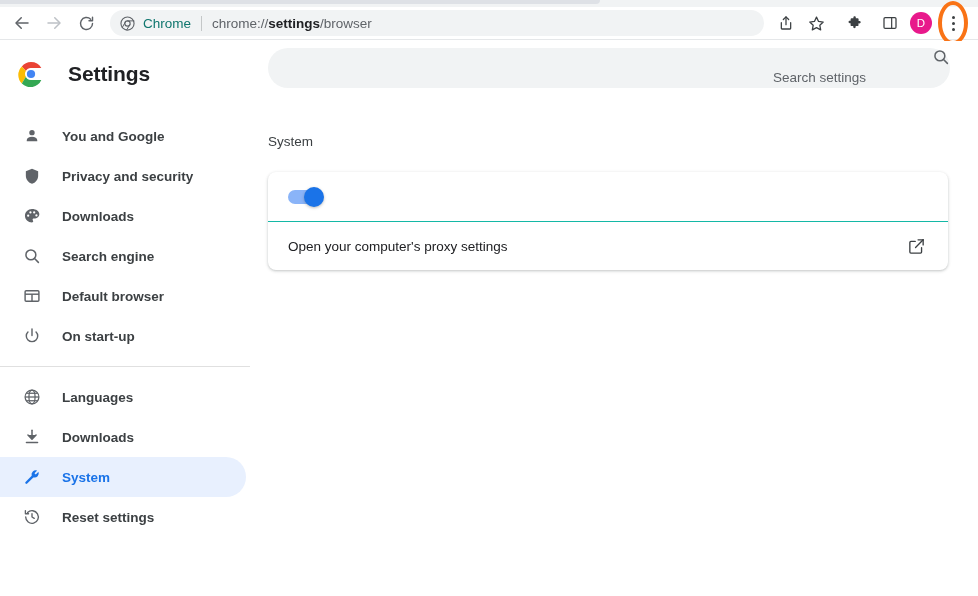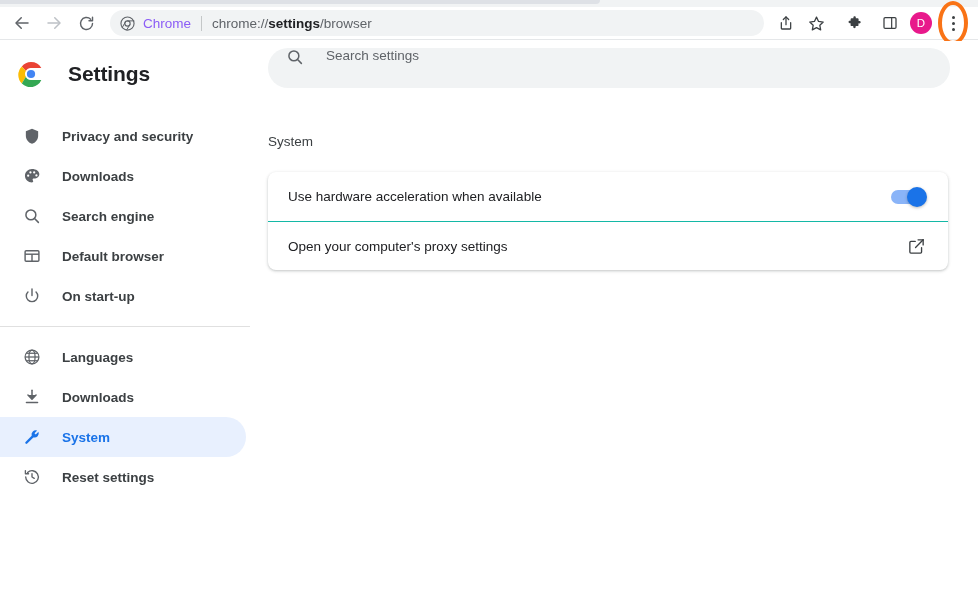--- a/index.html
+++ b/index.html
@@ -66,21 +66,21 @@
     background: #f1f3f4;
     border-radius: 13px;
     display: flex;
     align-items: center;
     padding: 0 10px;
     min-width: 0;
   }
   #omnibox-chrome-icon { flex: 0 0 auto; display: flex; align-items: center; }
   #omnibox-app-name {
     font-size: 13.5px;
-    color: #8b5cf6;
+    color: #0f766e;
     margin-left: 8px;
     white-space: nowrap;
   }
   #omnibox-divider {
     width: 1px; height: 15px;
     background: #c4c7c8;
     margin: 0 10px;
     flex: 0 0 auto;
   }
   #omnibox-url {
@@ -217,22 +217,23 @@
   #search-row {
     padding-top: 7px;
     padding-left: 8px;
     padding-right: 28px;
   }
   #search-box {
     height: 40px;
     background: #f1f3f4;
     border-radius: 20px;
     display: flex;
-    align-items: flex-start;
+    align-items: flex-end;
     padding-left: 18px;
+    flex-direction: column;
   }
   #search-icon { flex: 0 0 auto; display: flex; color: #5f6368; }
   #search-input {
     flex: 1 1 auto;
     border: none;
     outline: none;
     background: transparent;
     margin-left: 22px;
     font-family: "Liberation Sans", sans-serif;
     font-size: 13.5px;
@@ -401,20 +402,29 @@
             <path fill="#34a853" d="M7.1 41.7L14.5 29a11 11 0 0 0 9.5 6h19.06A22 22 0 0 1 7.1 41.7z"></path>
             <circle cx="24" cy="24" r="10.2" fill="#fff"></circle>
             <circle cx="24" cy="24" r="7.6" fill="#4285f4"></circle>
           </svg>
         </span>
         <span id="settings-title">Settings</span>
       </div>
 
       <div id="nav-list">
 
+        <div class="nav-item">
+          <span class="nav-icon">
+            <svg width="18" height="18" viewBox="0 0 24 24" fill="currentColor">
+              <circle cx="12" cy="7.5" r="3.6"></circle>
+              <path d="M12 13c-4 0-7 2.1-7 4.3V19h14v-1.7c0-2.2-3-4.3-7-4.3z"></path>
+            </svg>
+          </span>
+          <span class="nav-label">You and Google</span>
+        </div>
 
 
         <div class="nav-item">
           <span class="nav-icon">
             <svg width="18" height="18" viewBox="0 0 24 24" fill="currentColor">
               <path d="M12 2.2 3.8 5.6v6.1c0 5 3.5 9.6 8.2 10.6 4.7-1 8.2-5.6 8.2-10.6V5.6z"></path>
             </svg>
           </span>
           <span class="nav-label">Privacy and security</span>
         </div>
@@ -525,21 +535,20 @@
           </span>
           <input id="search-input" type="text" placeholder="Search settings" style="">
         </div>
       </div>
 
       <div id="section-title">System</div>
 
       <div id="settings-card">
 
         <div class="card-row">
-          <span class="row-label">Use hardware acceleration when available</span>
           <span class="toggle on">
             <span class="knob"></span>
           </span>
         </div>
 
         <div class="card-row">
           <span class="row-label">Open your computer's proxy settings</span>
           <span class="row-action-icon">
             <svg width="19" height="19" viewBox="0 0 24 24" fill="none" stroke="currentColor" stroke-width="1.7" stroke-linecap="round" stroke-linejoin="round">
               <path d="M18.4 13.6v5.4a1.4 1.4 0 0 1-1.4 1.4H5a1.4 1.4 0 0 1-1.4-1.4V7a1.4 1.4 0 0 1 1.4-1.4h5.4"></path>

